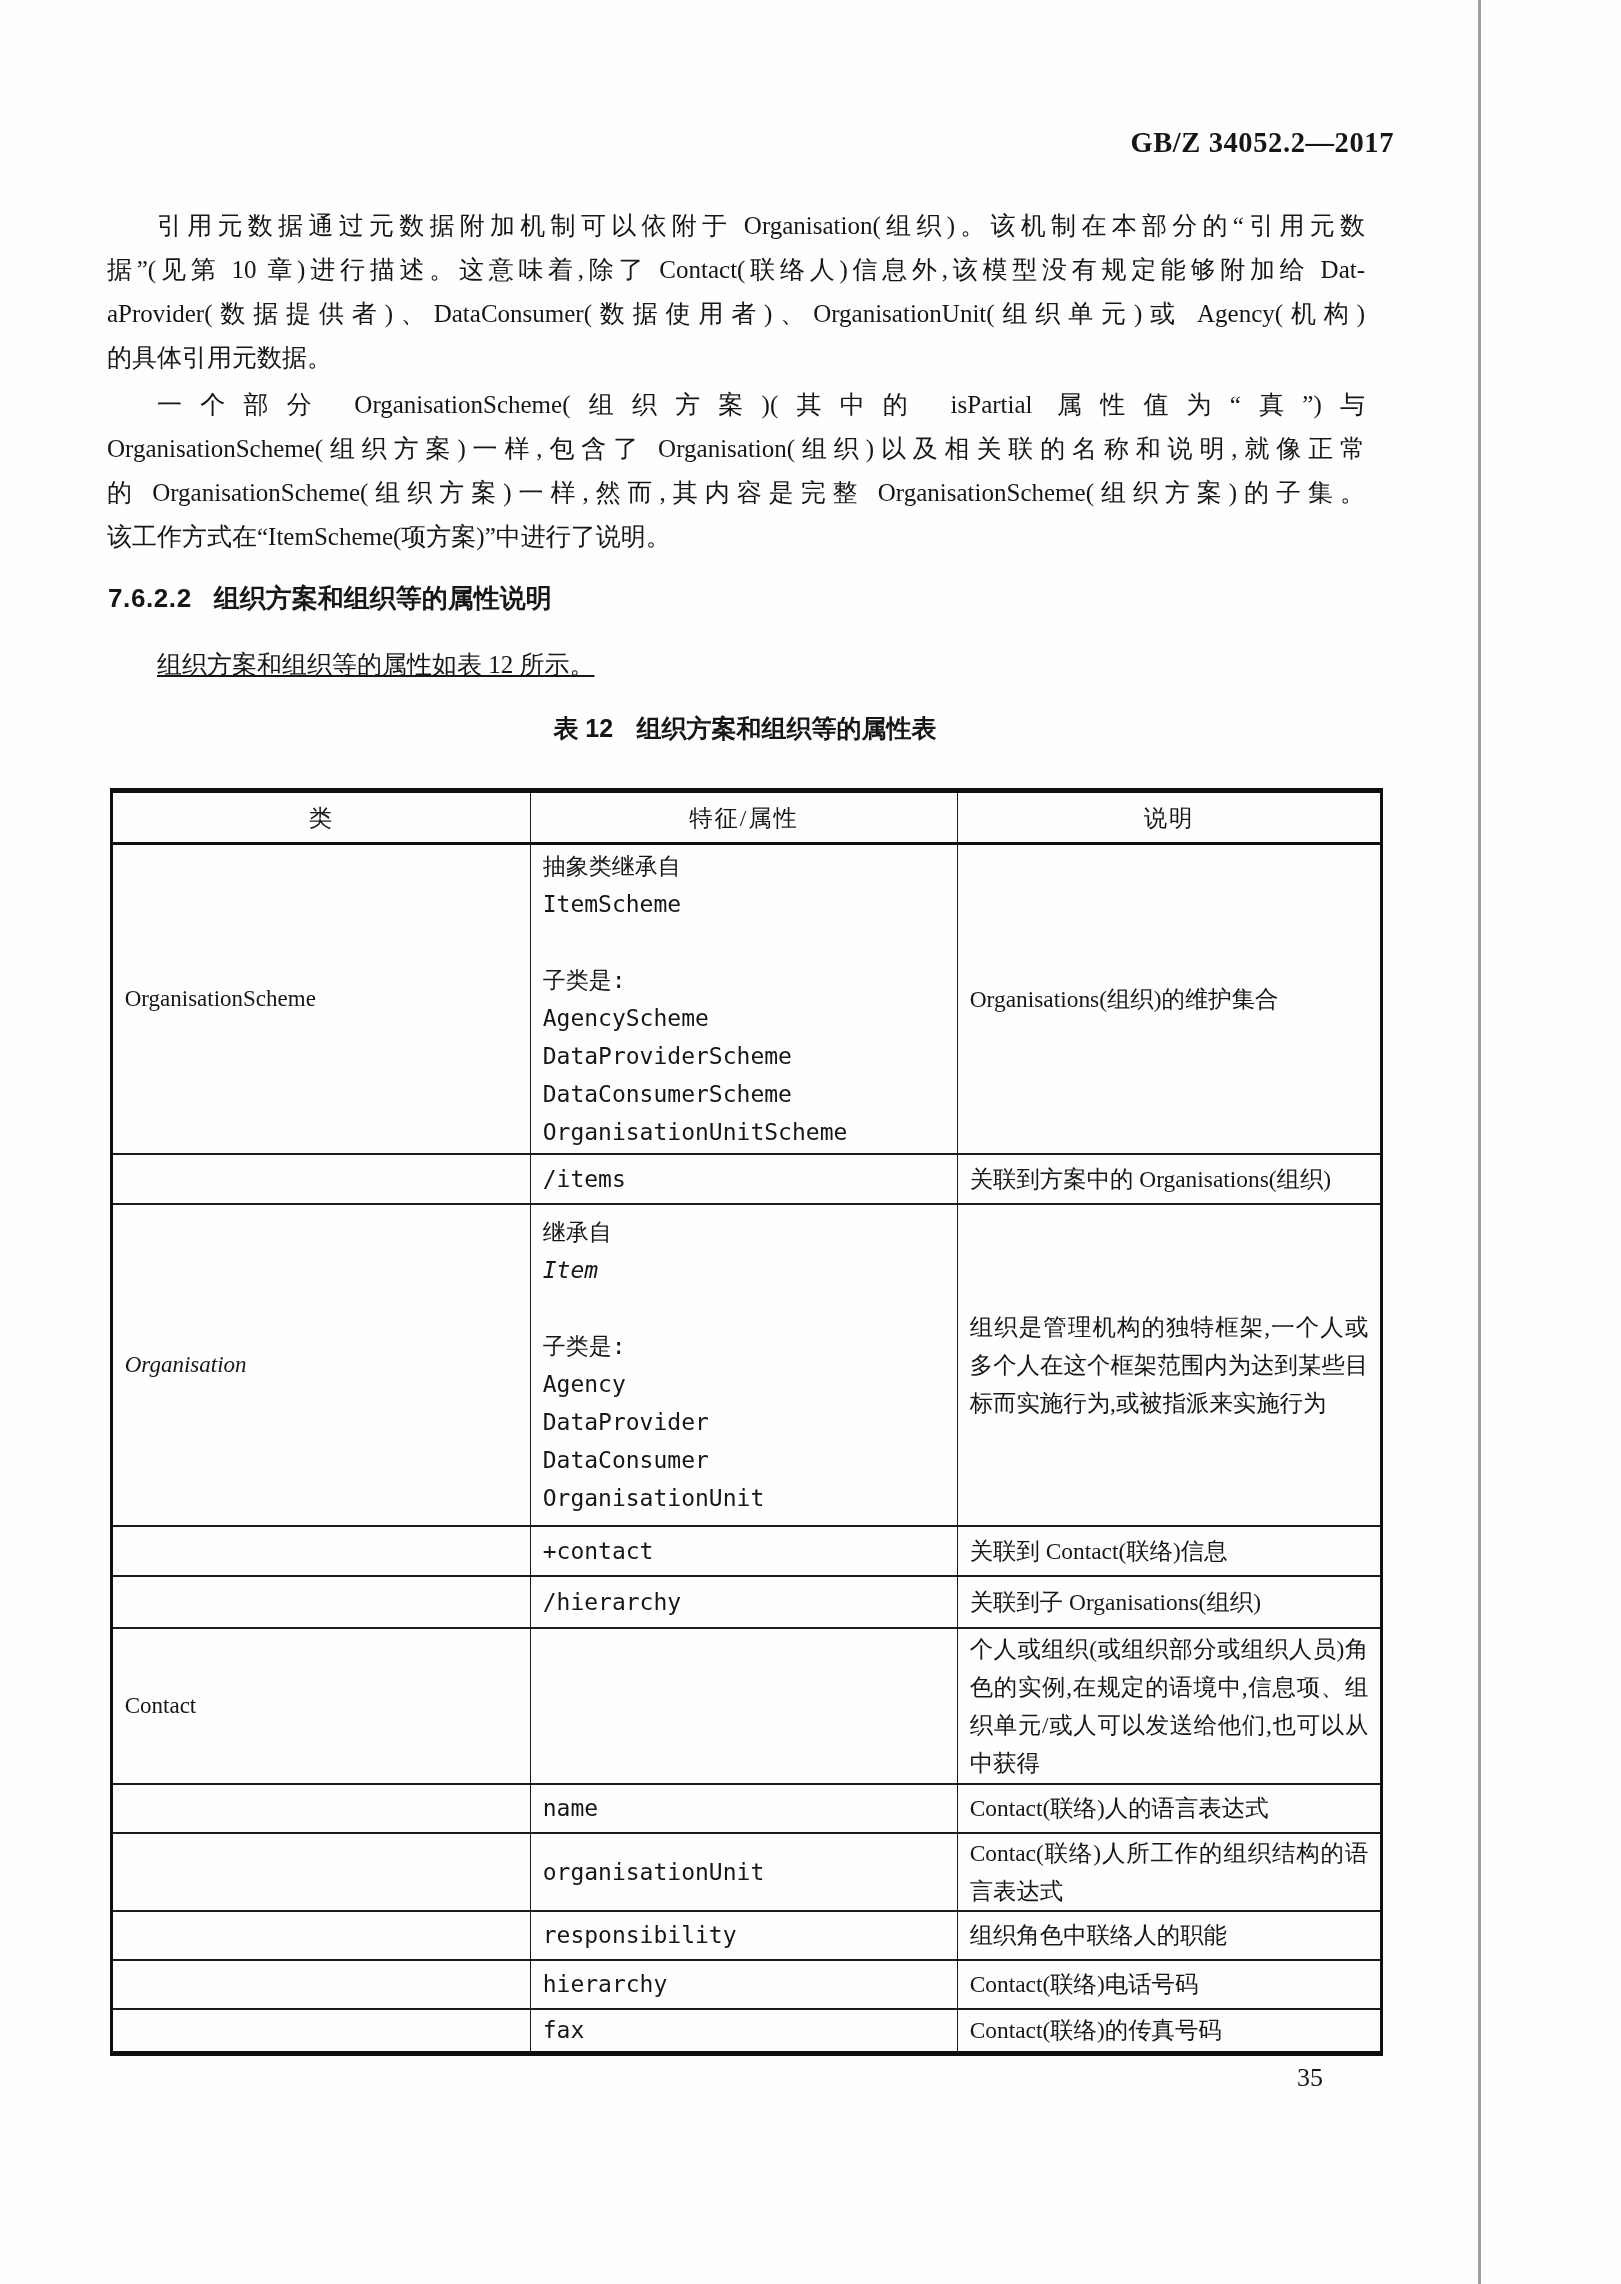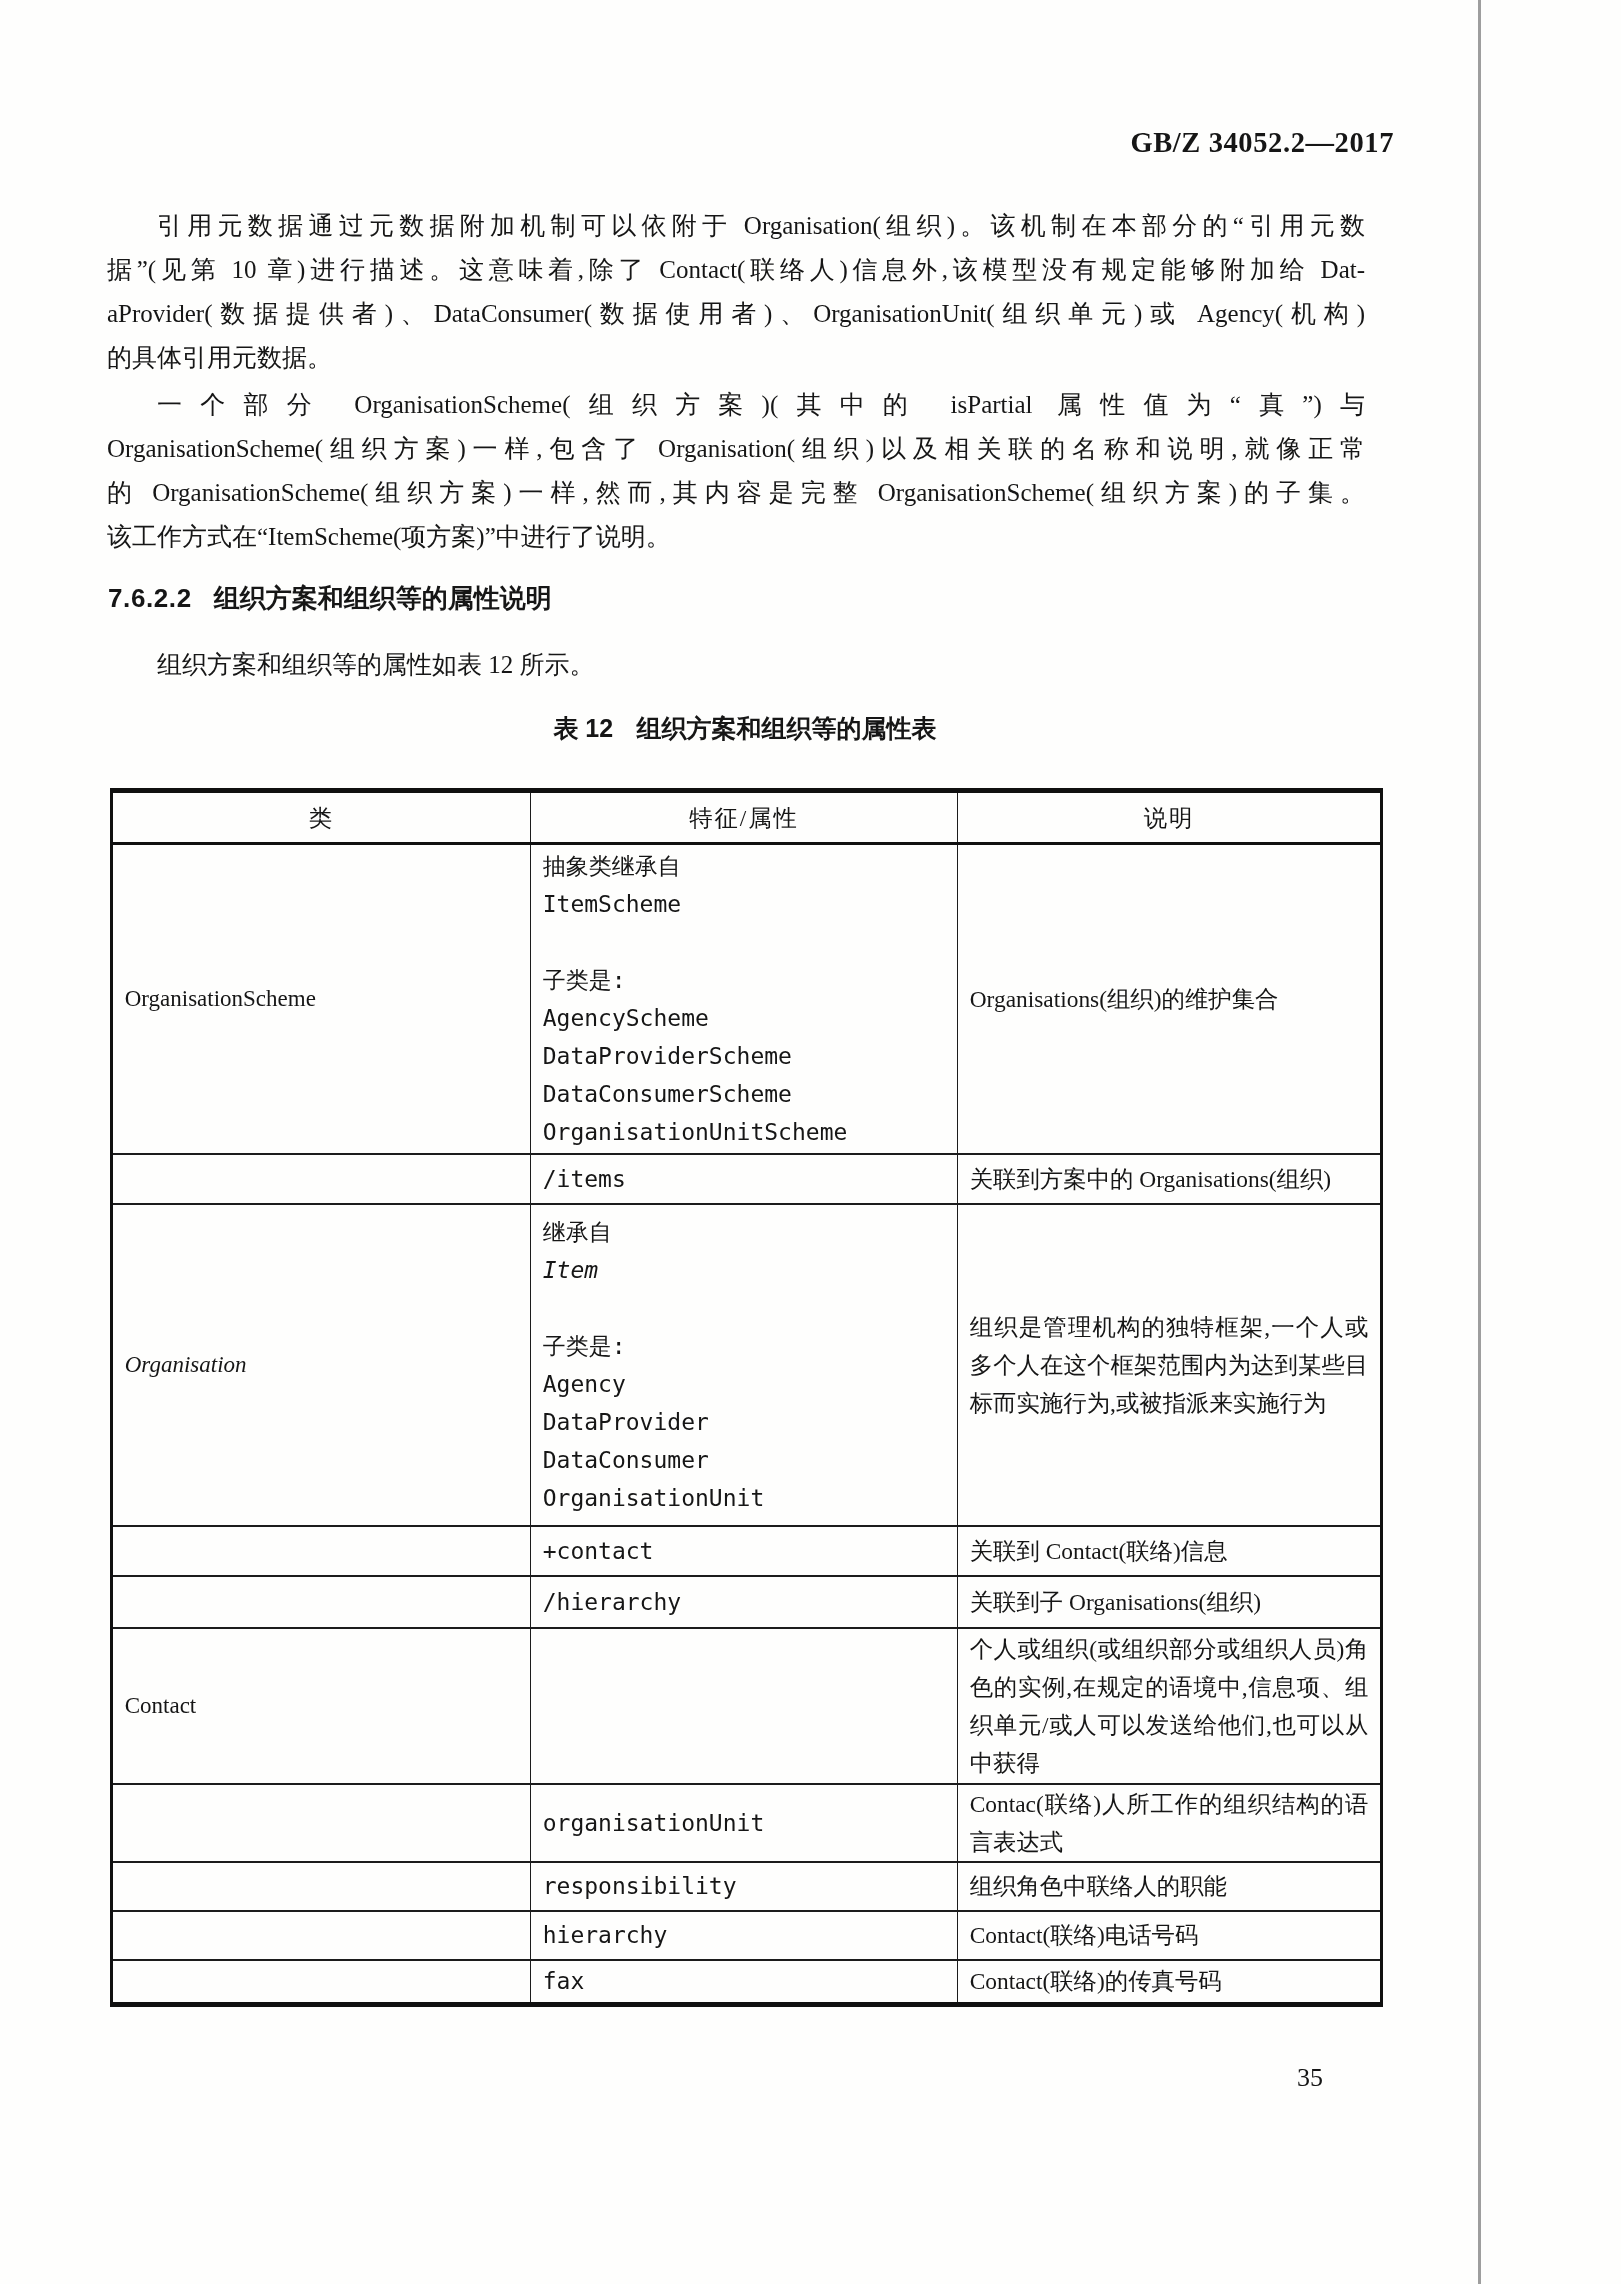--- a/index.html
+++ b/index.html
@@ -16,21 +16,21 @@
   .para .line{display:block;line-height:44px;text-align:justify;}
   .para .line.jl{text-align-last:justify;}
   .para .line.ind{text-indent:2em;}
   #para1{top:204px;}
   #para2{top:383px;}
   .sec-heading{
     position:absolute;left:108px;top:581px;font-size:26px;font-weight:bold;
     font-family:"Liberation Sans", sans-serif;margin:0;
   }
   .sec-heading .sec-num{margin-right:22px;letter-spacing:0.6px;}
-  .intro{position:absolute;left:107px;top:645px;width:1258px;font-size:25px;text-indent:2em;line-height:40px;}
+  .intro{position:absolute;left:107px;top:645px;width:1258px;font-size:25px;text-indent:2em;line-height:40px;text-decoration:underline;}
   .tbl-caption{
     position:absolute;left:110px;top:712px;width:1270px;text-align:center;
     font-size:25px;font-weight:bold;font-family:"Liberation Sans", sans-serif;
   }
   .tbl-caption .cap-label{margin-right:23.4px;}
   table.attrs{
     position:absolute;left:110px;top:788px;width:1270px;
     border-collapse:collapse;table-layout:fixed;font-size:23.4px;
     border:3.2px solid #101010;border-top-width:5.2px;border-bottom-width:5.2px;
   }
@@ -143,20 +143,27 @@
           <td class="c-attr">
             <div class="ln">/hierarchy</div>
           </td>
           <td class="c-desc">关联到子 Organisations(组织)</td>
         </tr>
         <tr style="height: 156px;">
           <td class="c-cls"><span>Contact</span></td>
           <td class="c-attr"></td>
           <td class="c-desc">个人或组织(或组织部分或组织人员)角色的实例,在规定的语境中,信息项、组织单元/或人可以发送给他们,也可以从中获得</td>
         </tr>
+        <tr style="height: 49px;">
+          <td class="c-cls"></td>
+          <td class="c-attr">
+            <div class="ln">name</div>
+          </td>
+          <td class="c-desc">Contact(联络)人的语言表达式</td>
+        </tr>
         <tr style="height: 76px;">
           <td class="c-cls"></td>
           <td class="c-attr">
             <div class="ln">organisationUnit</div>
           </td>
           <td class="c-desc">Contac(联络)人所工作的组织结构的语言表达式</td>
         </tr>
         <tr style="height: 49px;">
           <td class="c-cls"></td>
           <td class="c-attr">

